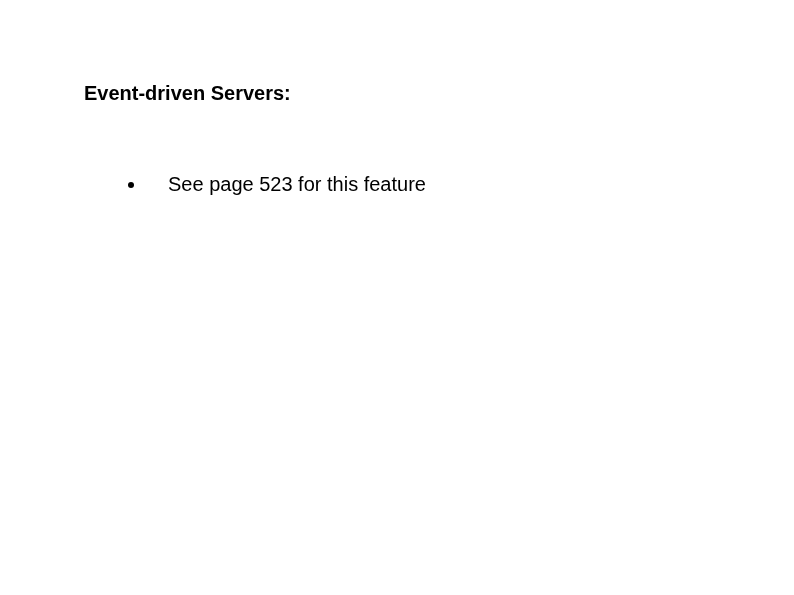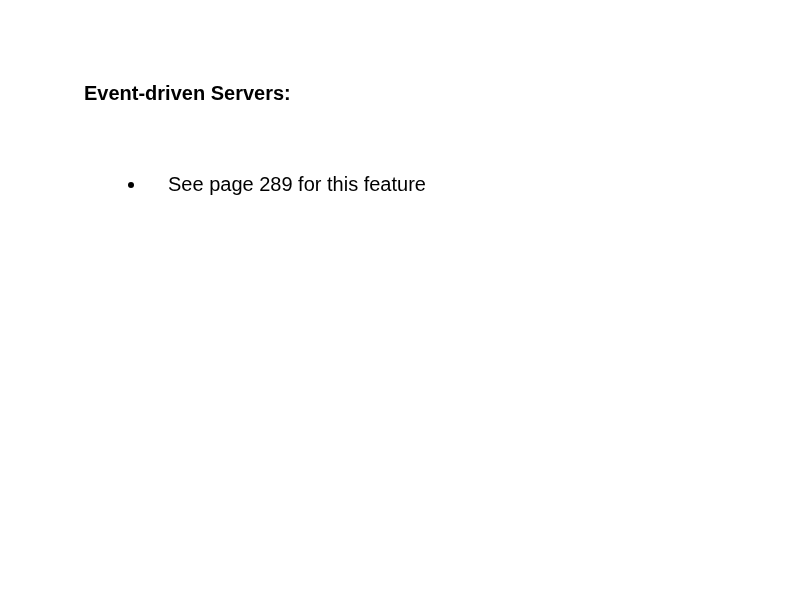--- a/index.html
+++ b/index.html
@@ -45,15 +45,15 @@
     }
   </style>
 </head>
 <body>
 
 <div class="heading">Event-driven Servers:</div>
 
 <div class="bullet-list">
   <div class="bullet-item">
     <span class="bullet-marker"></span>
-    <span class="bullet-text">See page 289 for this feature</span>
+    <span class="bullet-text">See page 523 for this feature</span>
   </div>
 </div>
 
 </body></html>

